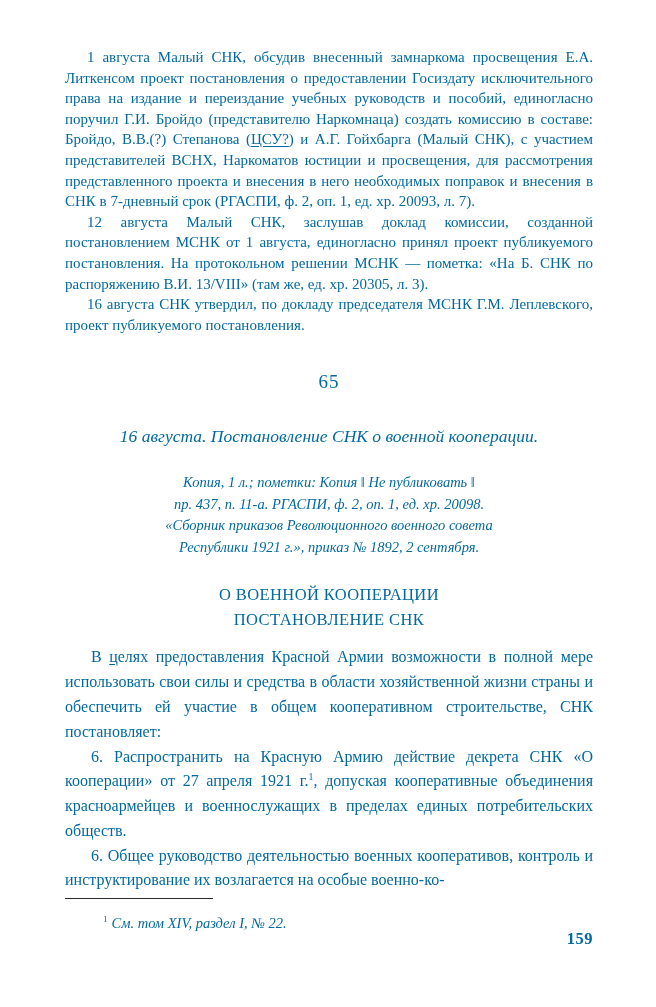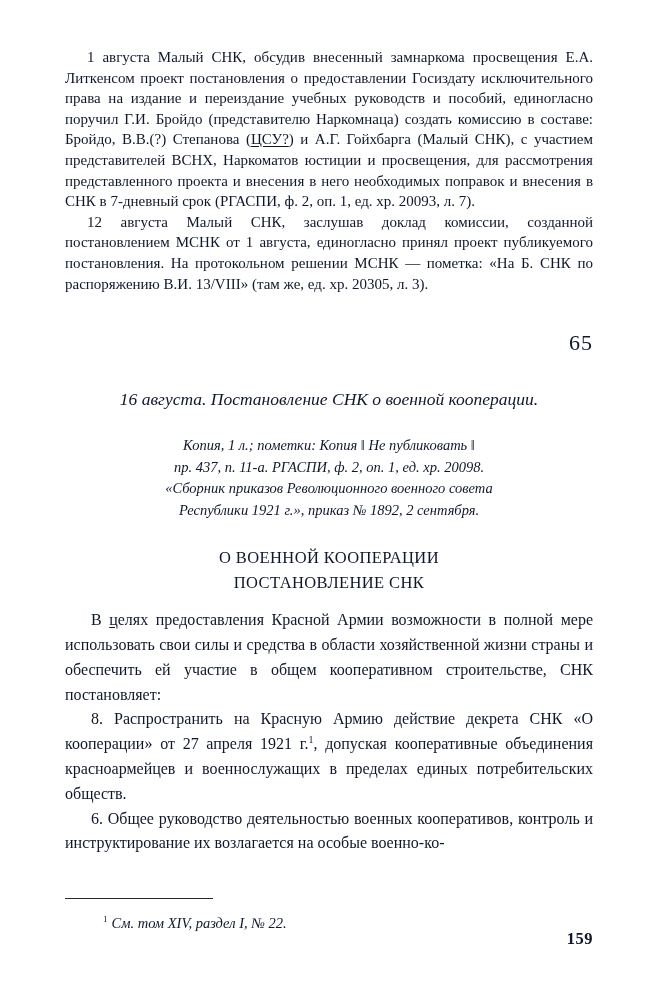--- a/index.html
+++ b/index.html
@@ -4,38 +4,38 @@
 <style>
   * { box-sizing: border-box; }
   html, body { margin: 0; padding: 0; background: #ffffff; }
   body { font-family: "Liberation Serif", "DejaVu Serif", serif; }
 
   .page {
     position: relative;
     width: 656px;
     height: 1007px;
     background: #ffffff;
-    color: #0f172a;
+    color: #0369a1;
     padding: 47px 63px 0 65px;
     overflow: hidden;
   }
 
   
   .commentary-p {
     margin: 0;
     font-size: 15px;
     line-height: 20.6px;
     text-align: justify;
     text-indent: 22px;
   }
 
   .doc-number {
     margin-top: 36px;
-    text-align: right;
-    font-size: 22px;
+    text-align: center;
+    font-size: 19px;
     letter-spacing: 1px;
   }
 
   .doc-title {
     margin-top: 33px;
     text-align: center;
     font-style: italic;
     font-size: 17.5px;
   }
 
@@ -102,41 +102,42 @@
   }
 </style>
 </head>
 <body>
 
 <div class="page">
 
   <section class="commentary">
       <p class="commentary-p"><span>1 августа Малый СНК, обсудив внесенный замнаркома просвещения Е.А. Литкенсом проект постановления о предоставлении Госиздату исключительного права на издание и переиздание учебных руководств и пособий, единогласно поручил Г.И. Бройдо (представителю Наркомнаца) создать комиссию в составе: Бройдо, В.В.(?) Степанова (</span><span class="u">ЦСУ?</span><span>) и А.Г. Гойхбарга (Малый СНК), с участием представителей ВСНХ, Наркоматов юстиции и просвещения, для рассмотрения представленного проекта и внесения в него необходимых поправок и внесения в СНК в 7-дневный срок (РГАСПИ, ф. 2, оп. 1, ед. хр. 20093, л. 7).</span></p>
       <p class="commentary-p">12 августа Малый СНК, заслушав доклад комиссии, созданной постановлением МСНК от 1 августа, единогласно принял проект публикуемого постановления. На протокольном решении МСНК — пометка: «На Б. СНК по распоряжению В.И. 13/VIII» (там же, ед. хр. 20305, л. 3).</p>
+      <p class="commentary-p">16 августа СНК утвердил, по докладу председателя МСНК Г.М. Леплевского, проект публикуемого постановления.</p>
     </section>
 
   <div class="doc-number">65</div>
 
   <div class="doc-title">16 августа. Постановление СНК о военной кооперации.</div>
 
   <div class="source-block">
       <div class="source-line">Копия, 1 л.; пометки: Копия ‖ Не публиковать ‖</div>
       <div class="source-line">пр. 437, п. 11-а. РГАСПИ, ф. 2, оп. 1, ед. хр. 20098.</div>
       <div class="source-line">«Сборник приказов Революционного военного совета</div>
       <div class="source-line">Республики 1921 г.», приказ № 1892, 2 сентября.</div>
     </div>
 
   <div class="doc-heading">
       <div class="heading-line">О ВОЕННОЙ КООПЕРАЦИИ</div>
       <div class="heading-line">ПОСТАНОВЛЕНИЕ СНК</div>
     </div>
 
   <section class="doc-body">
       <p class="body-p"><span>В </span><span class="u">ц</span><span>елях предоставления Красной Армии возможности в полной мере использовать свои силы и средства в области хозяйственной жизни страны и обеспечить ей участие в общем кооперативном строительстве, СНК постановляет:</span></p>
-      <p class="body-p"><span>8. Распространить на Красную Армию действие декрета СНК «О кооперации» от 27 апреля 1921 г.</span><sup class="sup">1</sup><span>, допуская кооперативные объединения красноармейцев и военнослужащих в пределах единых потребительских обществ.</span></p>
+      <p class="body-p"><span>6. Распространить на Красную Армию действие декрета СНК «О кооперации» от 27 апреля 1921 г.</span><sup class="sup">1</sup><span>, допуская кооперативные объединения красноармейцев и военнослужащих в пределах единых потребительских обществ.</span></p>
       <p class="body-p">6. Общее руководство деятельностью военных кооперативов, контроль и инструктирование их возлагается на особые военно-ко-</p>
     </section>
 
   <div class="footnote">
     <div class="footnote-rule"></div>
     <p class="footnote-text"><sup class="fn-sup">1</sup><span class="fn-body">См. том XIV, раздел I, № 22.</span></p>
   </div>
 
   <div class="page-number">159</div>
 

